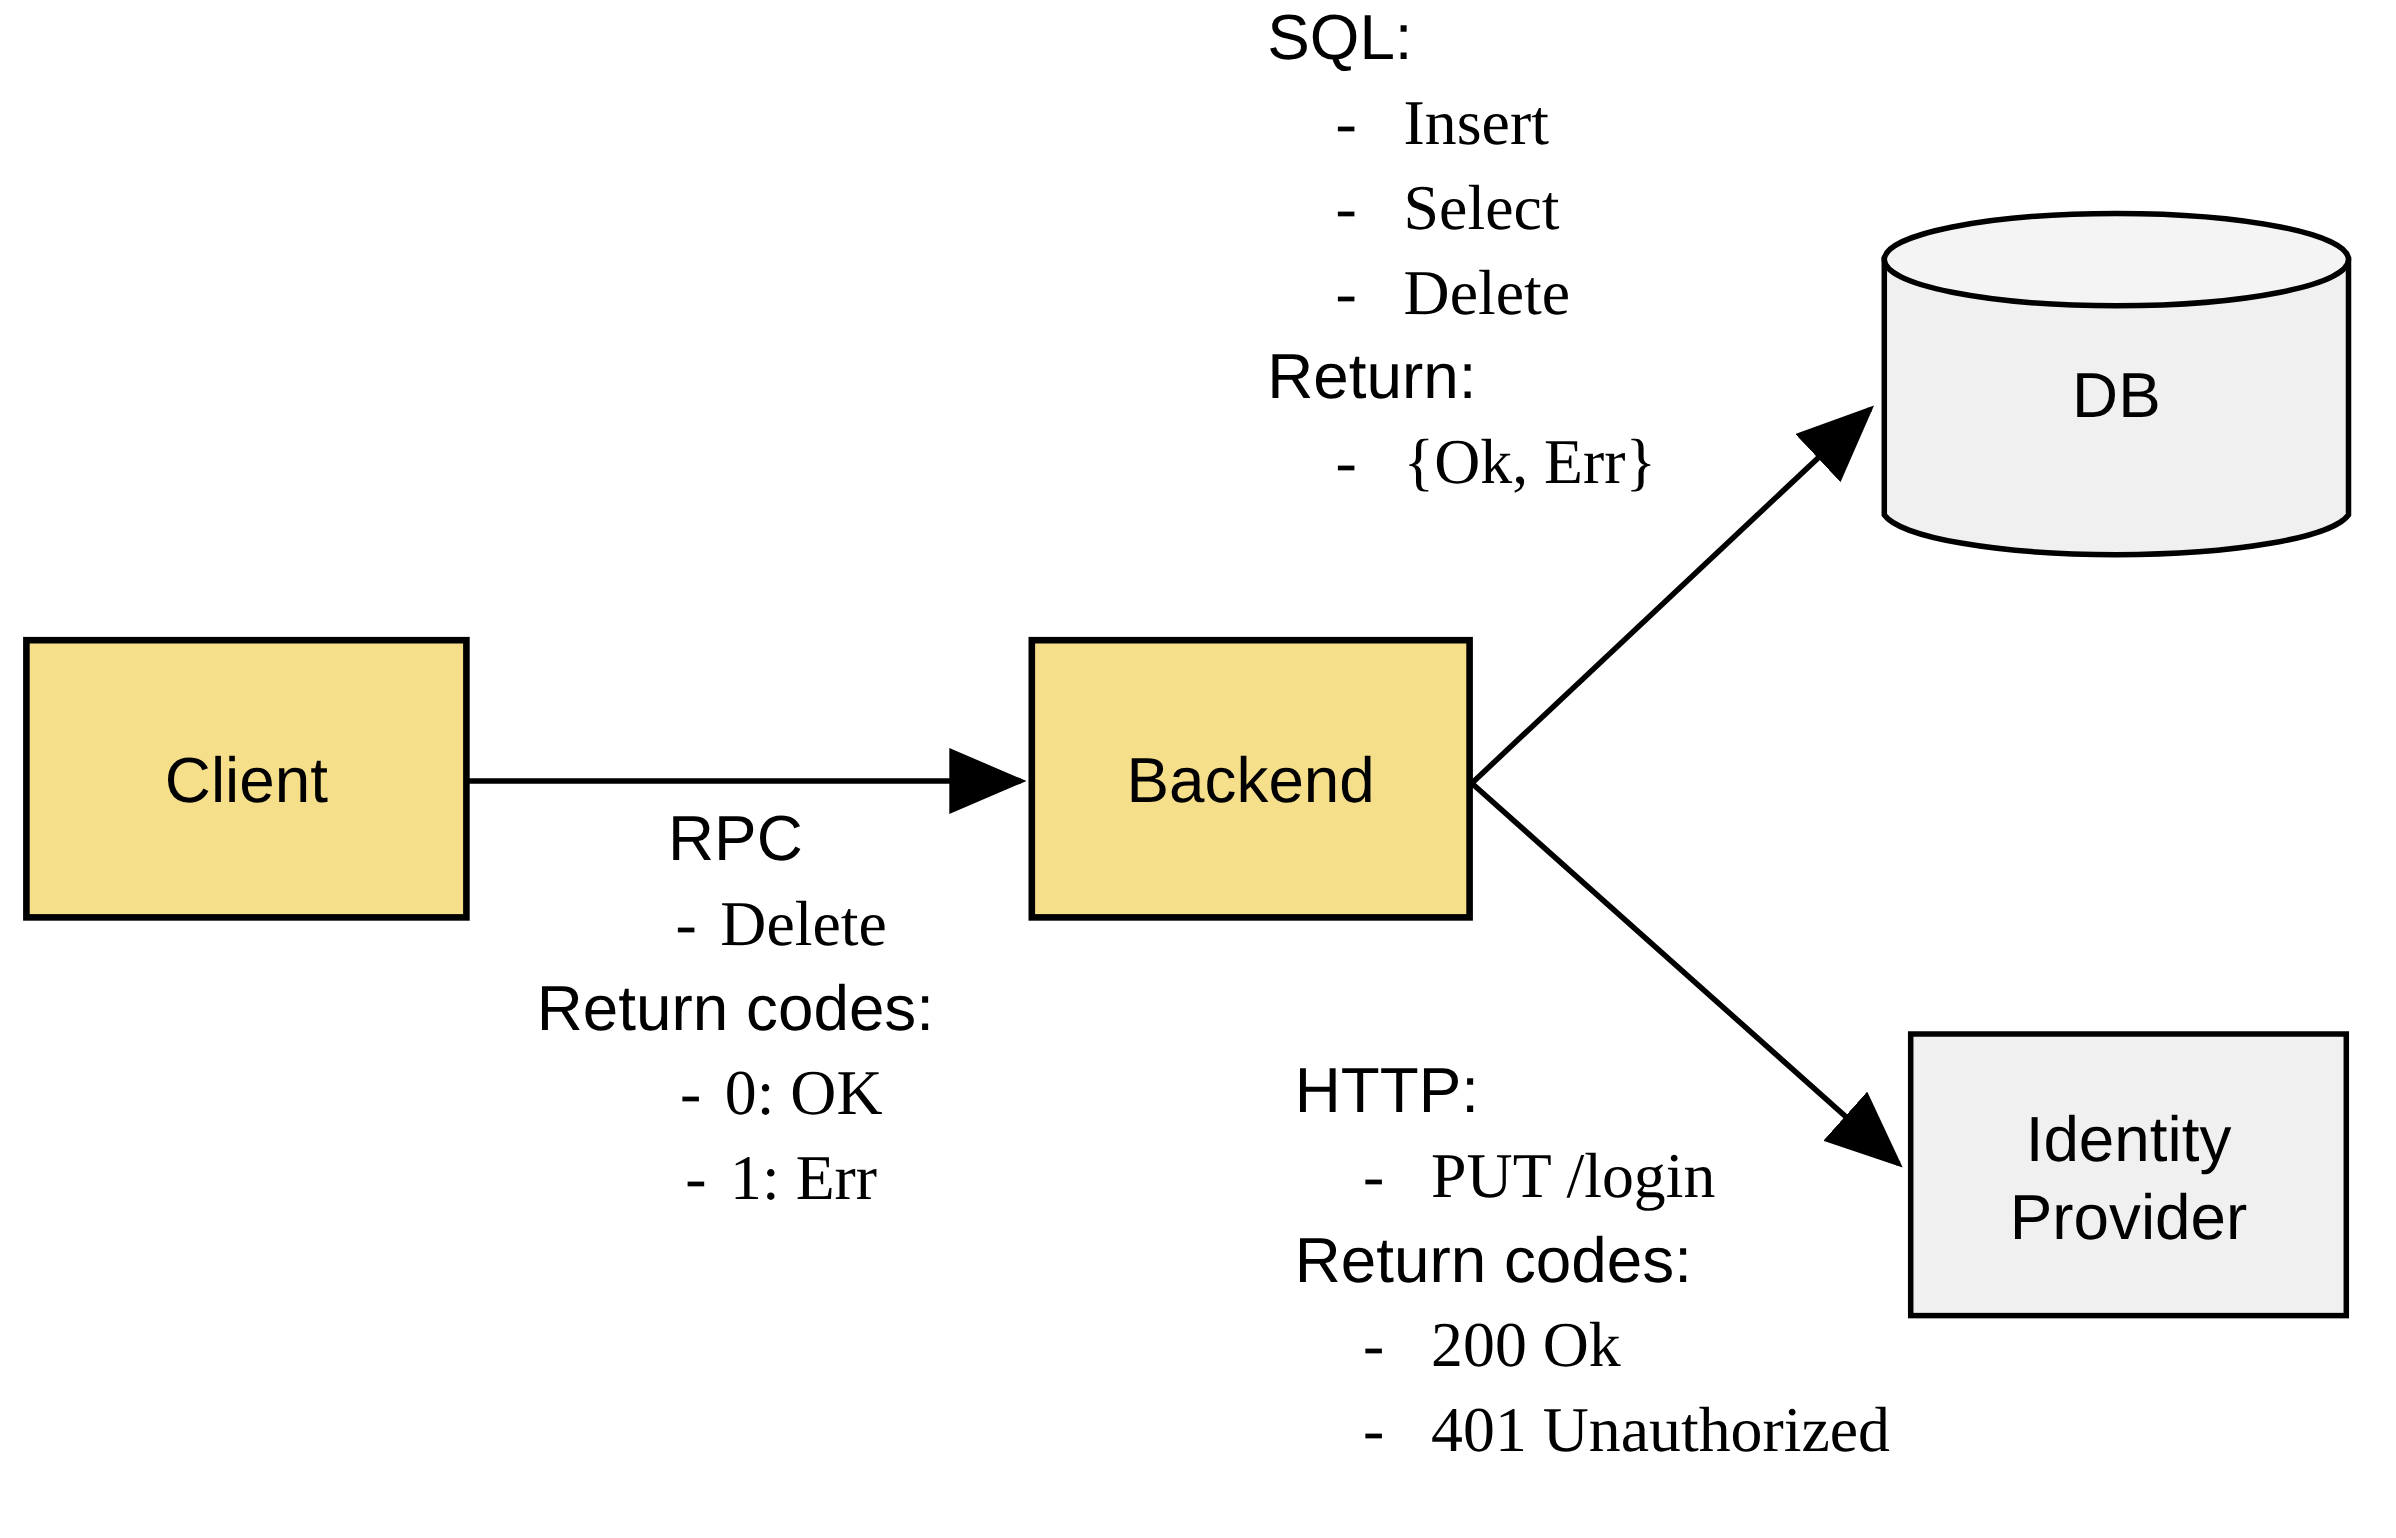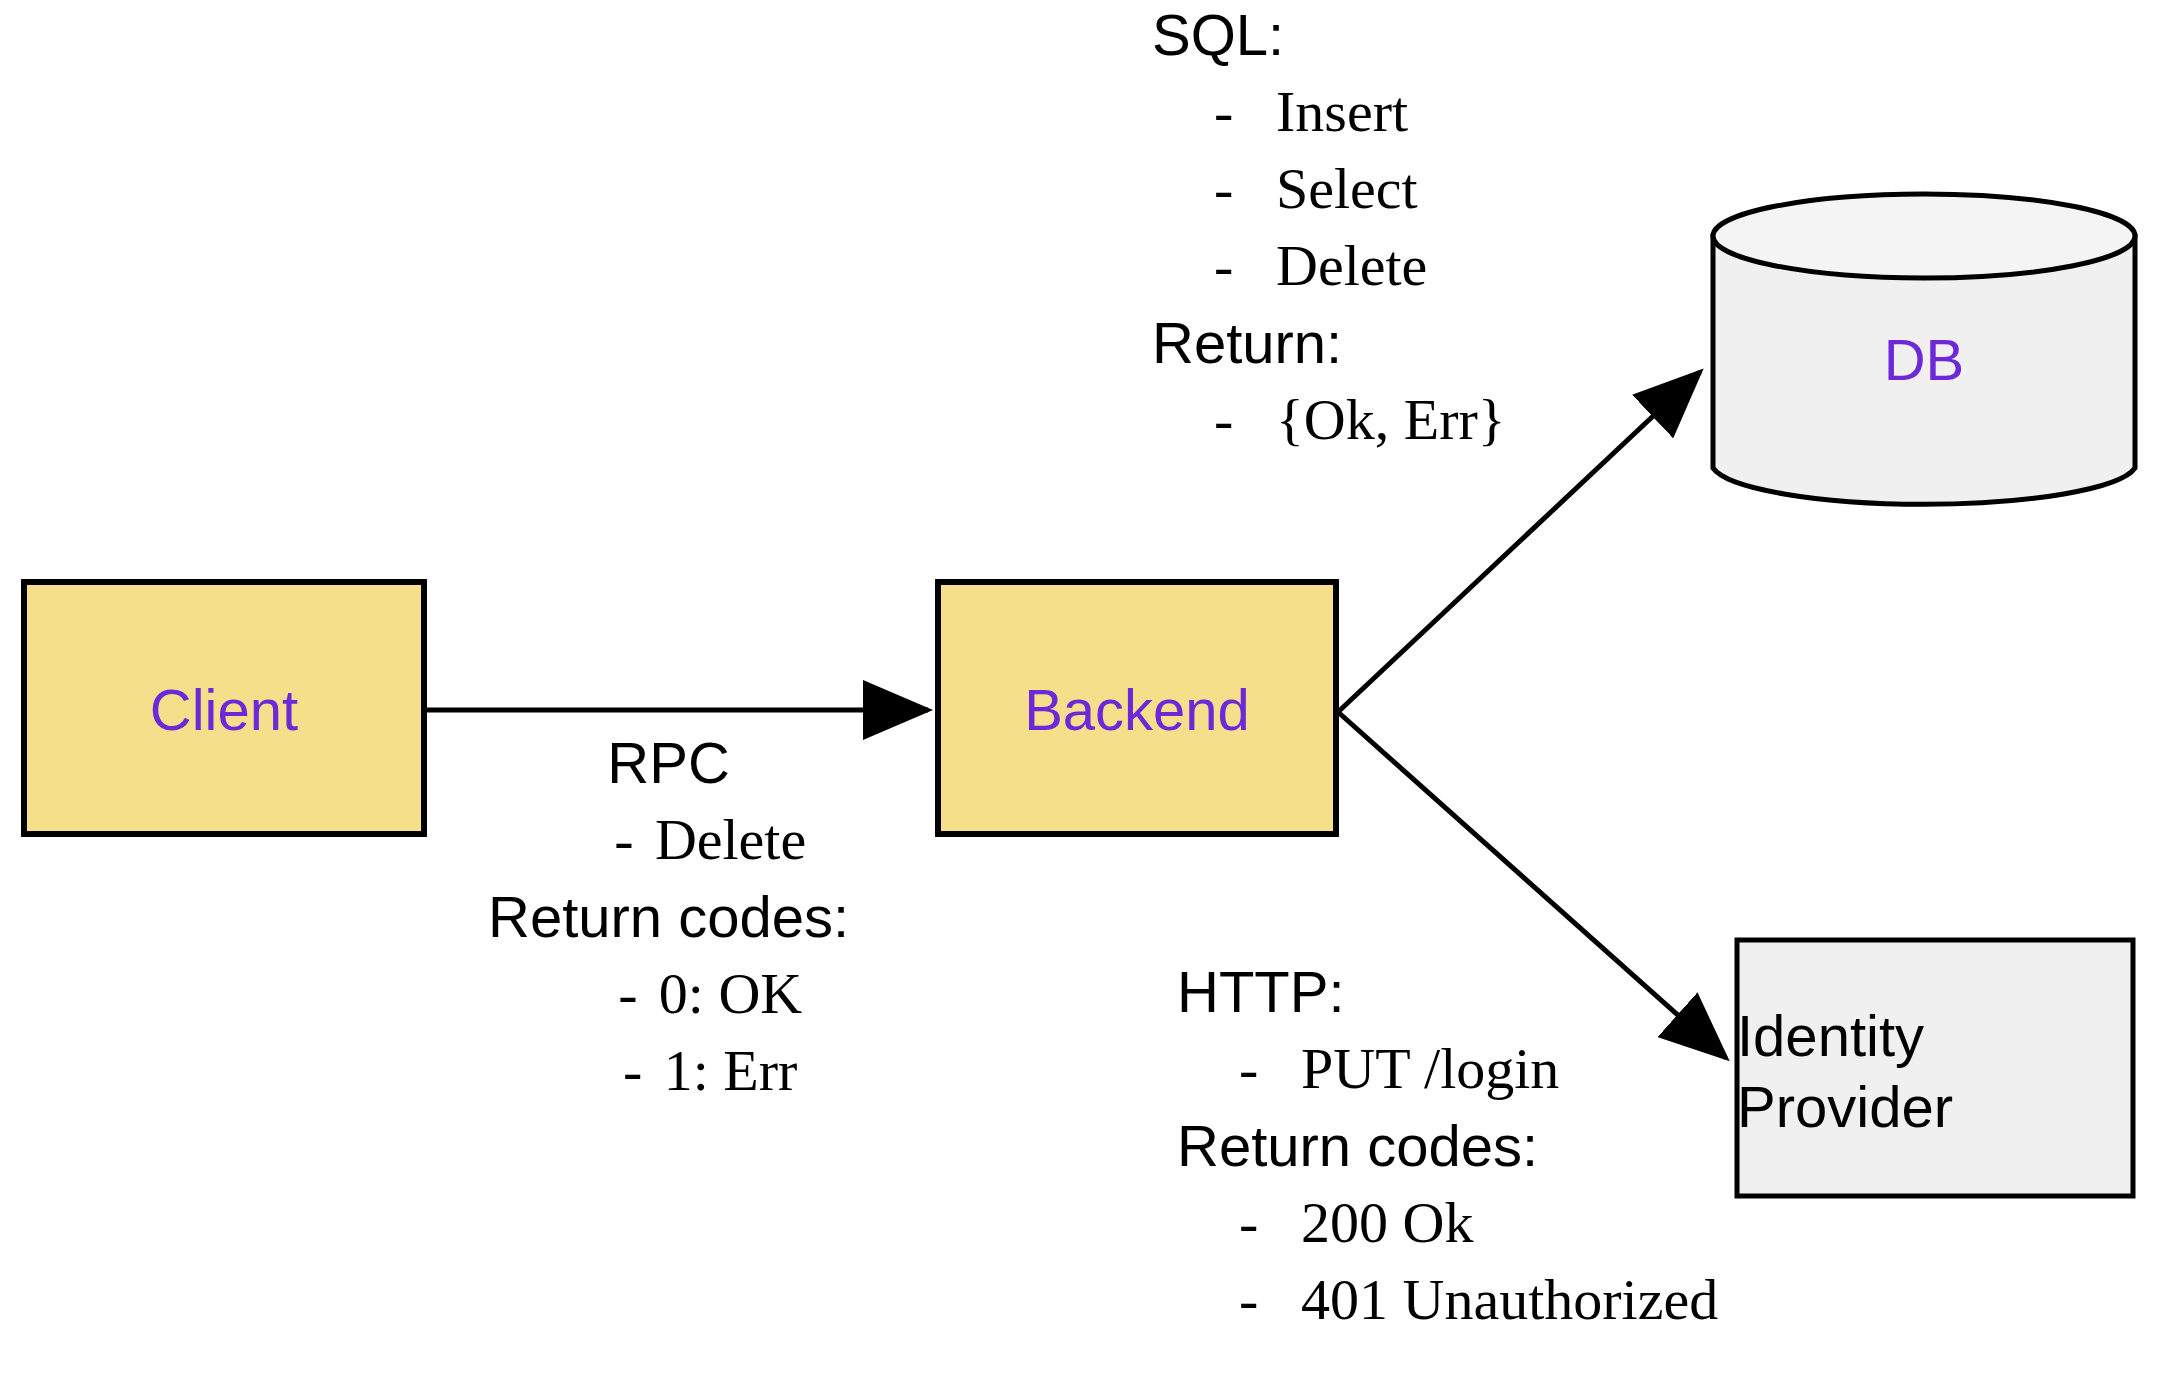--- a/index.html
+++ b/index.html
@@ -26,21 +26,21 @@
     left: 0; top: 0;
     width: 2178px;
     height: 1398px;
     pointer-events: none;
   }
   .node-label {
     position: absolute;
     text-align: center;
     font-size: 58px;
     line-height: 68px;
-    color: #6d28d9;
+    color: #000000;
     white-space: pre-line;
   }
   .ann-block {
     position: absolute;
     font-size: 58px;
     line-height: 77px;
     color: #000;
     white-space: nowrap;
   }
   .ann-head { display: block; }
@@ -48,21 +48,21 @@
   .ann-item .dash {
     display: inline-block;
     width: 62px;
     margin-left: 62px;
   }
   .ann-item .txt {
     display: inline-block;
   }
   .ip-label {
     position: absolute;
-    text-align: left;
+    text-align: center;
     font-size: 58px;
     line-height: 71px;
   }
 </style>
 </head>
 <body>
 
 <div id="canvas">
 
   <svg class="svg-layer" viewBox="0 0 2178 1398" xmlns="http://www.w3.org/2000/svg">

